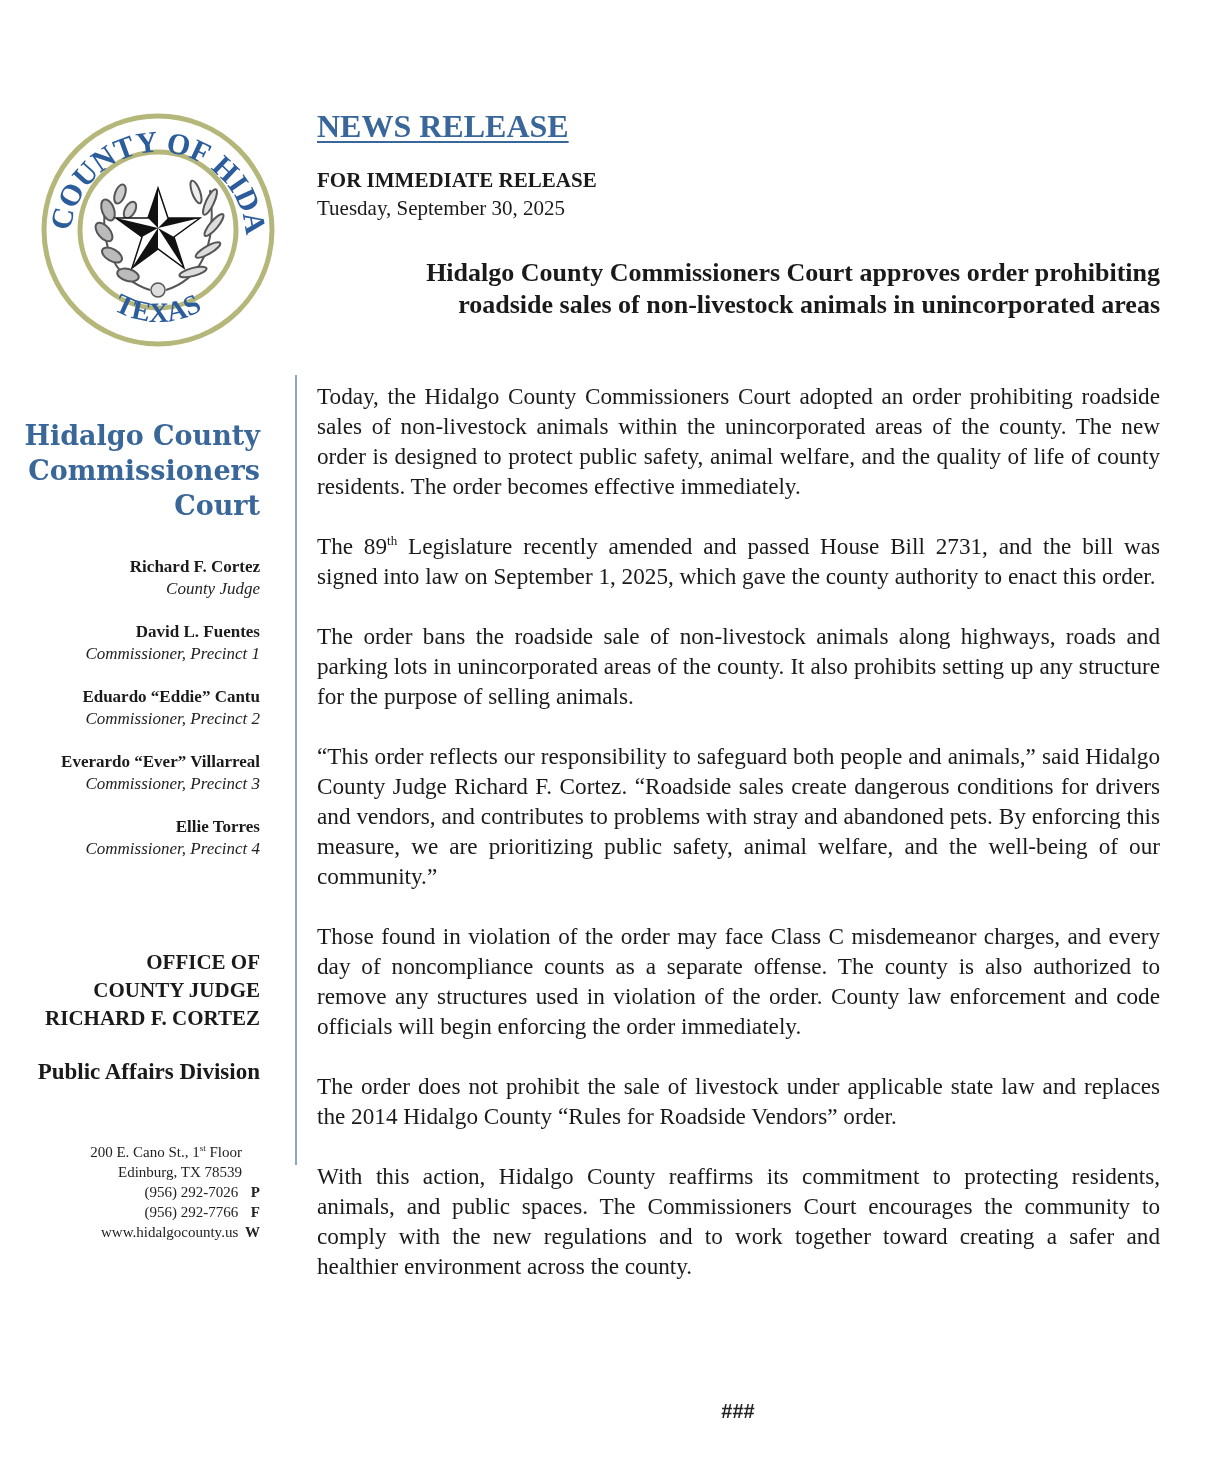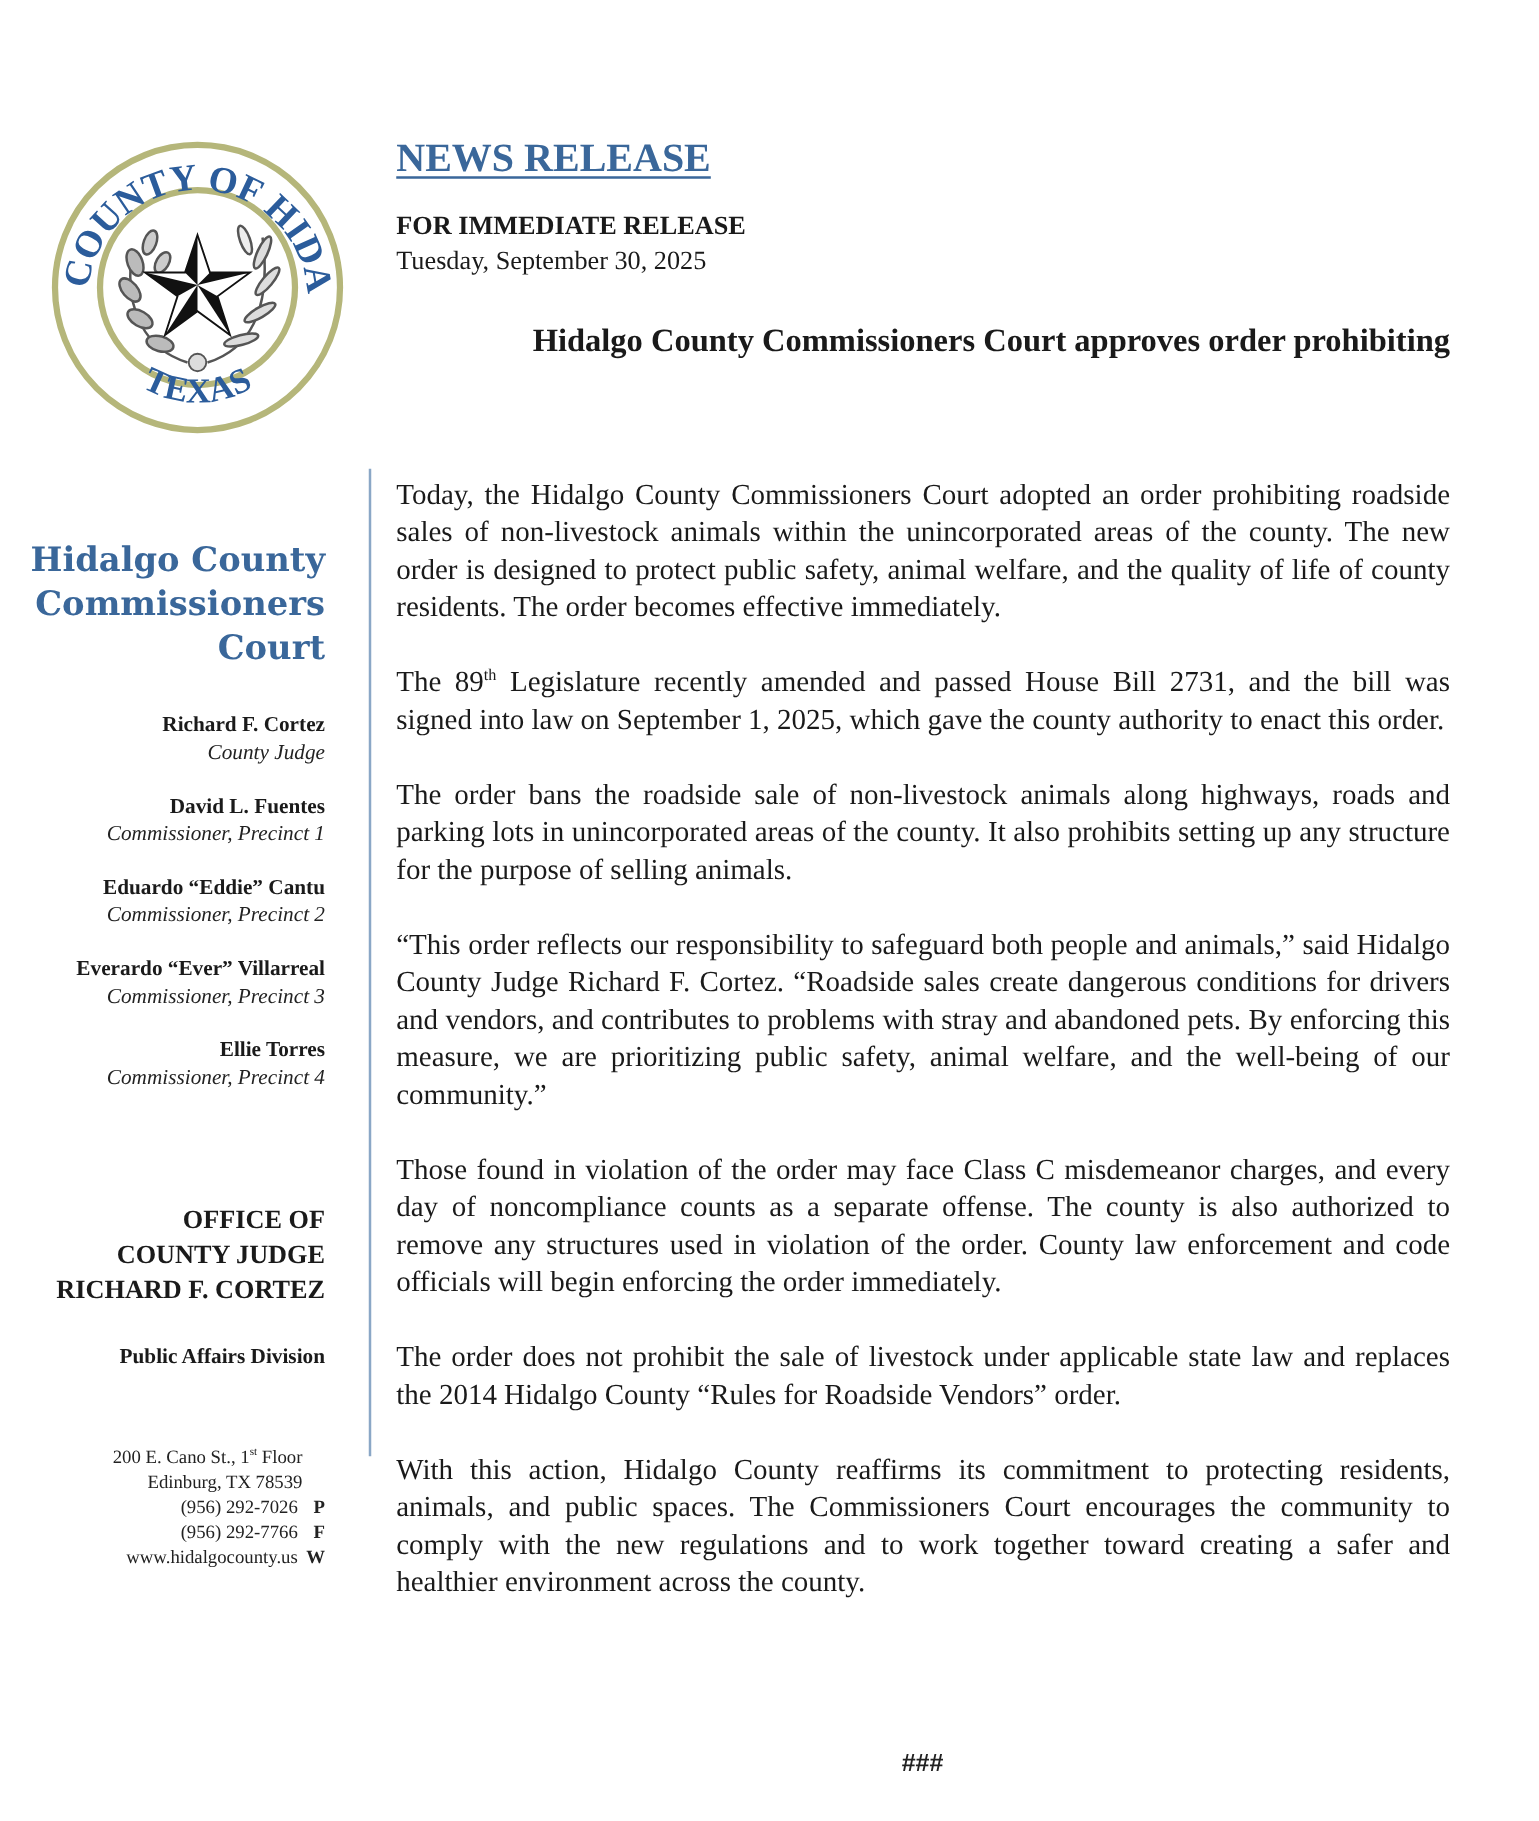--- a/index.html
+++ b/index.html
@@ -4,33 +4,33 @@
   <style>
     html, body { margin: 0; padding: 0; background: #ffffff; }
     body {
       width: 1231px; height: 1457px; position: relative; overflow: hidden;
       font-family: "DejaVu Serif", "Liberation Serif", serif;
       color: #1a1a1a;
     }
     .seal { position: absolute; left: 38px; top: 110px; width: 240px; height: 240px; }
 
     .left-col {
-      position: absolute; left: 0; width: 260px; text-align: right; margin-top: 13px;
+      position: absolute; left: 0; width: 260px; text-align: right;
     }
     .court-title {
       top: 418px; color: #3a679a; font-weight: bold;
       font-size: 27px; line-height: 35px; letter-spacing: 0px;
     }
     .members { top: 556px; }
     .member { margin-bottom: 21px; }
     .member-name { font-weight: bold; font-size: 16px; line-height: 22px; font-family: "Liberation Serif", serif; font-size: 17px; }
     .member-role { font-style: italic; font-size: 16px; line-height: 22px; color: #222; font-family: "Liberation Serif", serif; font-size: 17px;}
 
     .office { top: 948px; font-weight: bold; font-size: 20px; line-height: 28px; font-family: "Liberation Serif", serif; font-size: 21px; }
-    .division { top: 1058px; font-weight: bold; font-size: 17px; line-height: 28px; font-family: "Liberation Serif", serif; }
+    .division { top: 1058px; font-weight: bold; font-size: 23px; line-height: 28px; font-family: "Liberation Serif", serif; }
     .contact { top: 1138px; font-size: 15px; line-height: 20px; font-family: "Liberation Serif", serif; color: #222; }
     .contact .tag { font-weight: bold; display: inline-block; width: 18px; text-align: right; }
     .contact sup { font-size: 9px; }
 
     .divider {
       position: absolute; left: 295px; top: 375px; width: 2px; height: 790px;
       background: #8aa7c6;
     }
 
     .main { position: absolute; left: 317px; width: 843px; }
@@ -154,20 +154,21 @@
   <div><span>www.hidalgocounty.us</span> <span class="tag">W</span></div>
 </div>
 
 <div class="divider"></div>
 
 <div class="main news-title">NEWS RELEASE</div>
 <div class="main imm">FOR IMMEDIATE RELEASE</div>
 <div class="main date">Tuesday, September 30, 2025</div>
 <div class="main headline">
   <div>Hidalgo County Commissioners Court approves order prohibiting</div>
+  <div>roadside sales of non-livestock animals in unincorporated areas</div>
 </div>
 
 <div class="main body">
   <p>Today, the Hidalgo County Commissioners Court adopted an order prohibiting roadside sales of non-livestock animals within the unincorporated areas of the county. The new order is designed to protect public safety, animal welfare, and the quality of life of county residents. The order becomes effective immediately.</p>
   <p><span>The 89</span><sup>th</sup><span> Legislature recently amended and passed House Bill 2731, and the bill was signed into law on September 1, 2025, which gave the county authority to enact this order.</span></p>
   <p>The order bans the roadside sale of non-livestock animals along highways, roads and parking lots in unincorporated areas of the county. It also prohibits setting up any structure for the purpose of selling animals.</p>
   <p>“This order reflects our responsibility to safeguard both people and animals,” said Hidalgo County Judge Richard F. Cortez. “Roadside sales create dangerous conditions for drivers and vendors, and contributes to problems with stray and abandoned pets. By enforcing this measure, we are prioritizing public safety, animal welfare, and the well-being of our community.”</p>
   <p>Those found in violation of the order may face Class C misdemeanor charges, and every day of noncompliance counts as a separate offense. The county is also authorized to remove any structures used in violation of the order. County law enforcement and code officials will begin enforcing the order immediately.</p>
   <p>The order does not prohibit the sale of livestock under applicable state law and replaces the 2014 Hidalgo County “Rules for Roadside Vendors” order.</p>
   <p>With this action, Hidalgo County reaffirms its commitment to protecting residents, animals, and public spaces. The Commissioners Court encourages the community to comply with the new regulations and to work together toward creating a safer and healthier environment across the county.</p>

